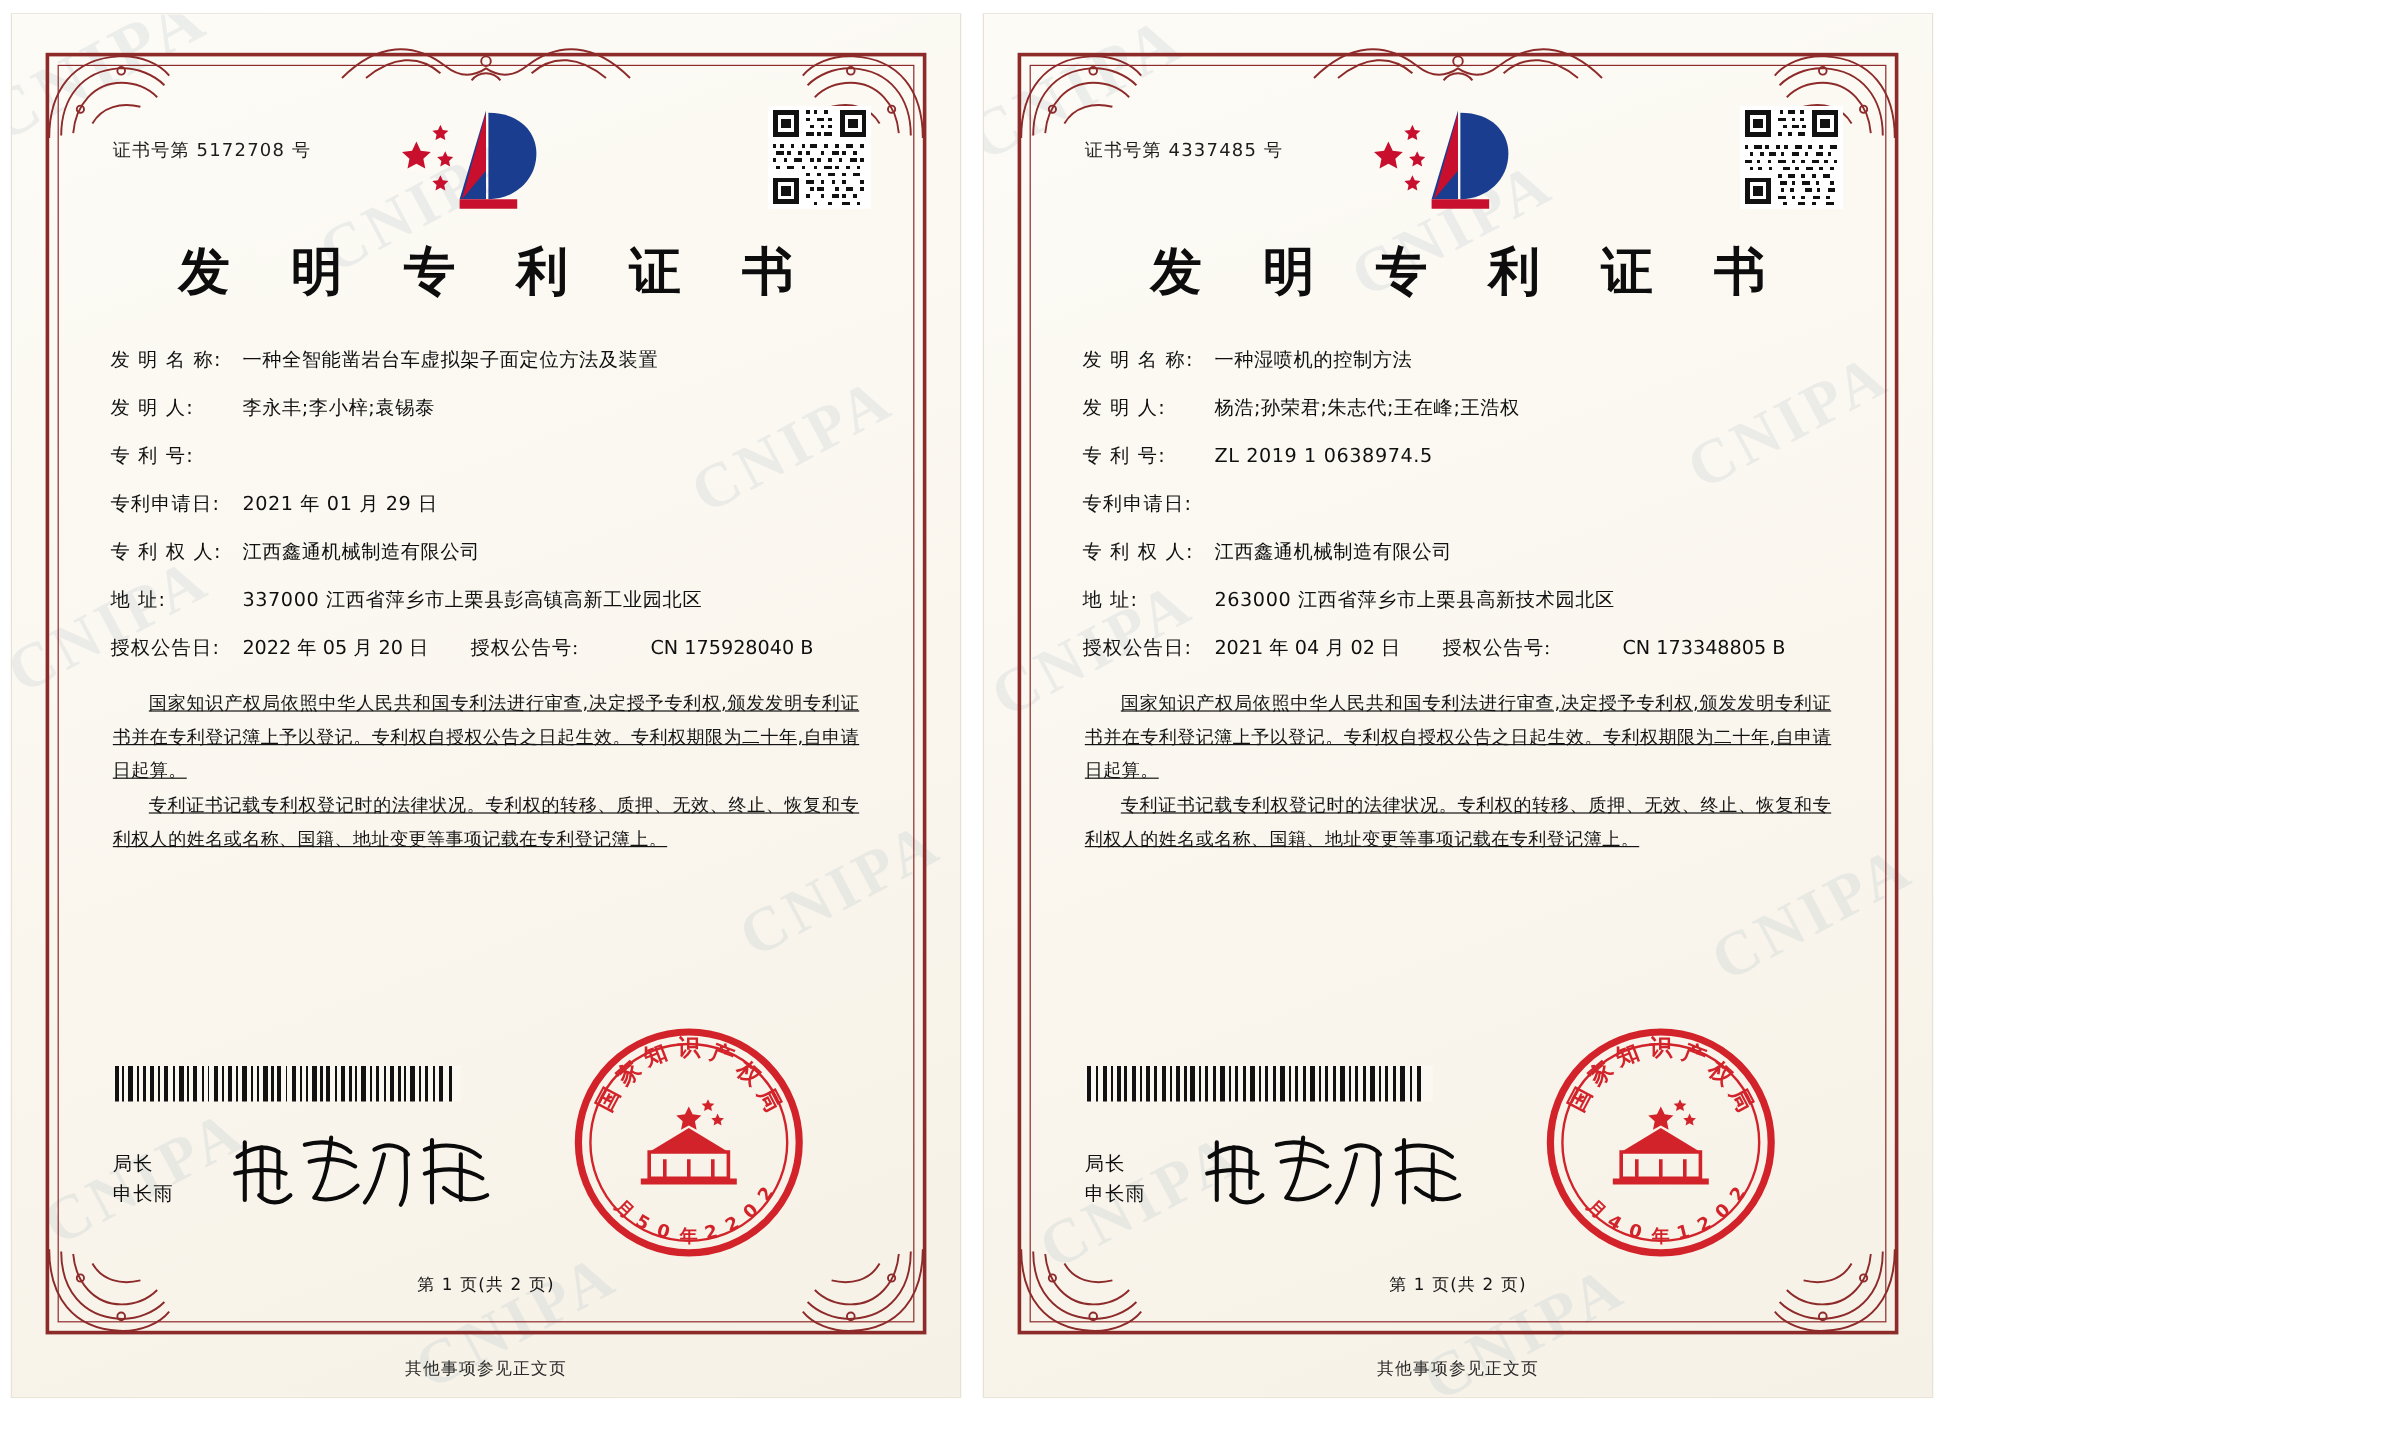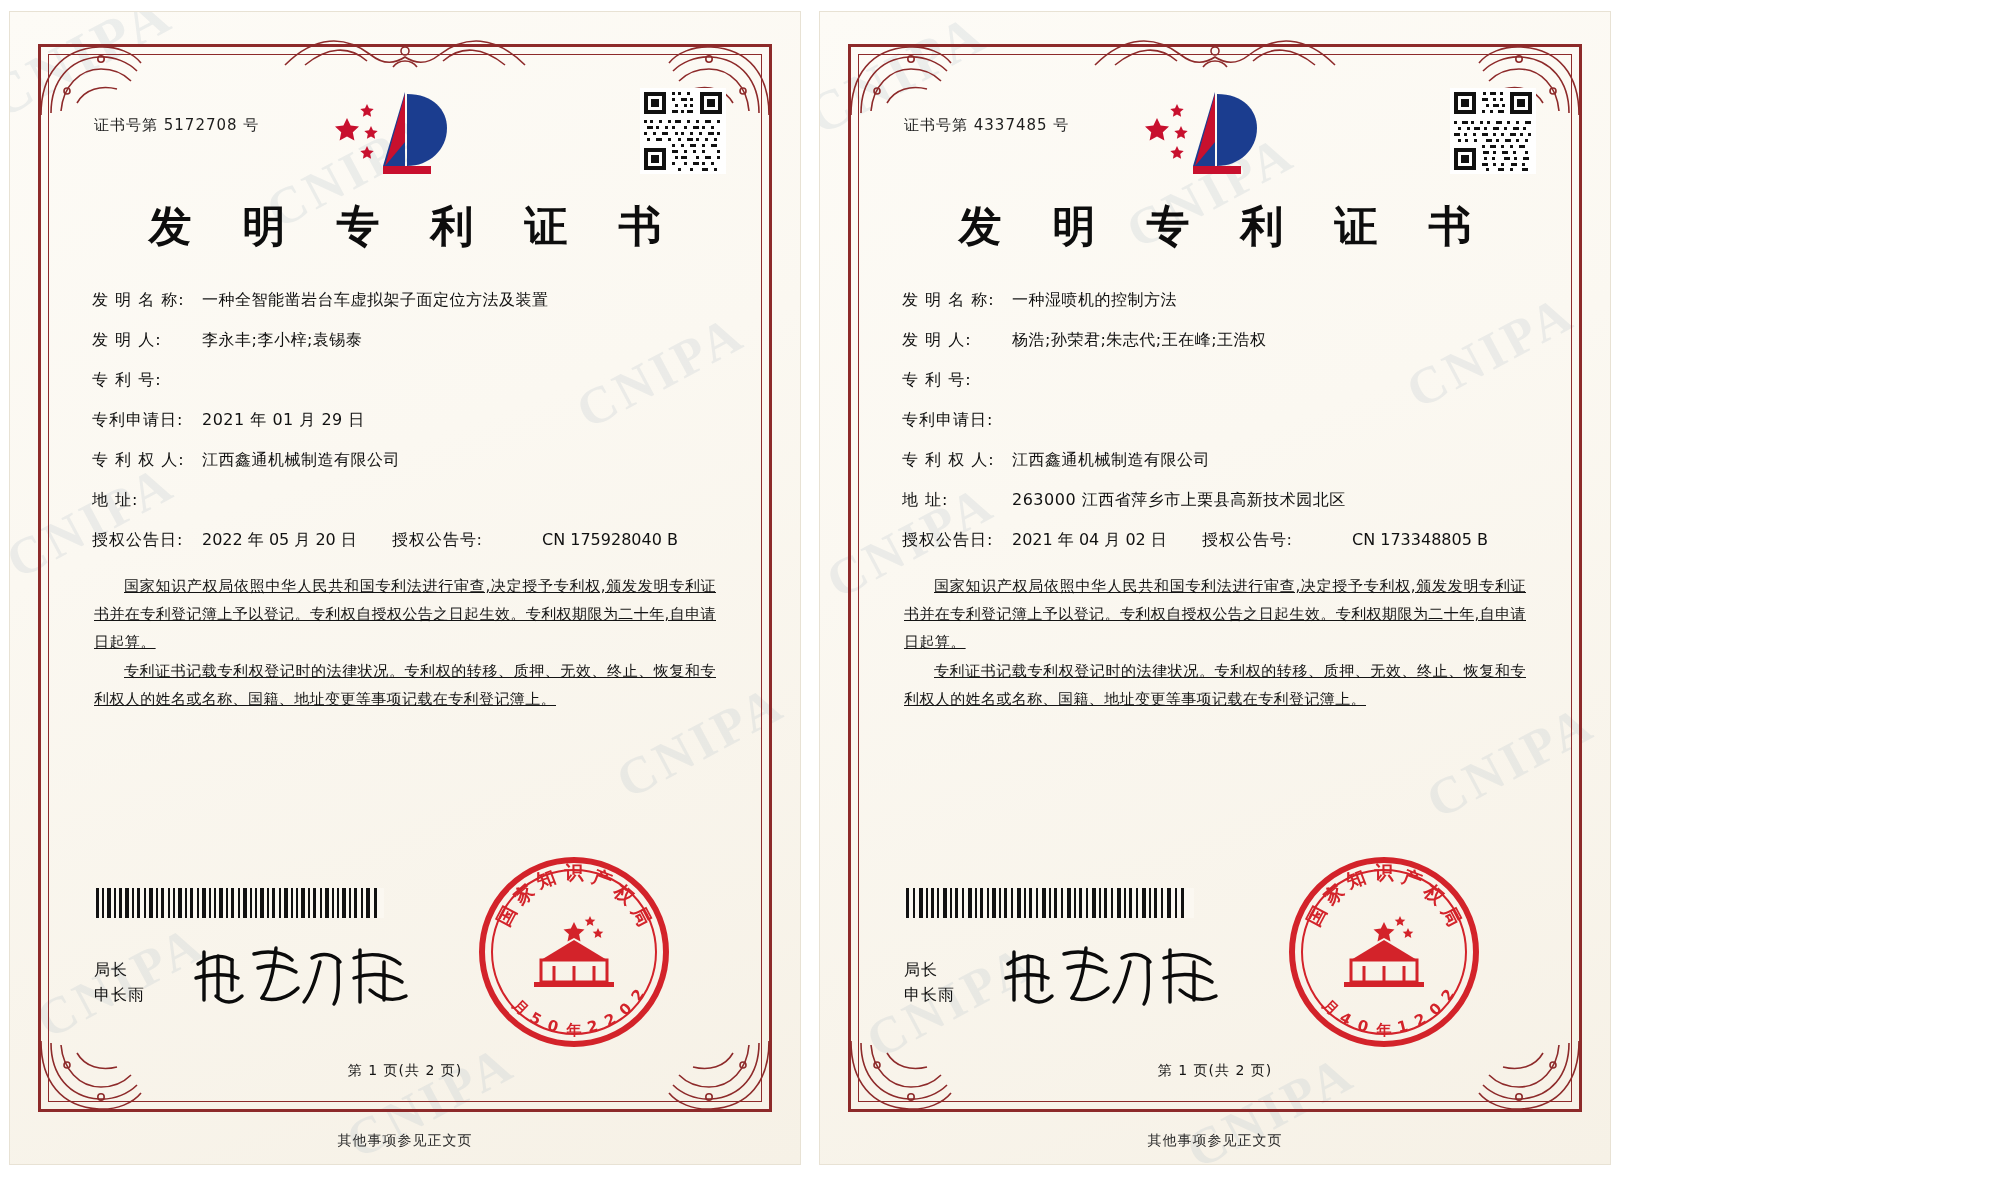--- a/index.html
+++ b/index.html
@@ -446,20 +446,21 @@
         <div class="field">
           <span class="lbl">专利申请日:</span>
           <span class="val">2021 年 01 月 29 日</span>
         </div>
         <div class="field">
           <span class="lbl">专 利 权 人:</span>
           <span class="val">江西鑫通机械制造有限公司</span>
         </div>
         <div class="field">
           <span class="lbl">地 址:</span>
+          <span class="val">337000 江西省萍乡市上栗县彭高镇高新工业园北区</span>
         </div>
 
         <div class="grant-row">
           <span class="g1-lbl">授权公告日:</span>
           <span class="g1-val">2022 年 05 月 20 日</span>
           <span class="g2-lbl">授权公告号:</span>
           <span class="g2-val">CN 175928040 B</span>
         </div>
       </div>
 
@@ -776,20 +777,21 @@
         <div class="field">
           <span class="lbl">发 明 名 称:</span>
           <span class="val">一种湿喷机的控制方法</span>
         </div>
         <div class="field">
           <span class="lbl">发 明 人:</span>
           <span class="val">杨浩;孙荣君;朱志代;王在峰;王浩权</span>
         </div>
         <div class="field">
           <span class="lbl">专 利 号:</span>
+          <span class="val">ZL 2019 1 0638974.5</span>
         </div>
         <div class="field">
           <span class="lbl">专利申请日:</span>
         </div>
         <div class="field">
           <span class="lbl">专 利 权 人:</span>
           <span class="val">江西鑫通机械制造有限公司</span>
         </div>
         <div class="field">
           <span class="lbl">地 址:</span>

